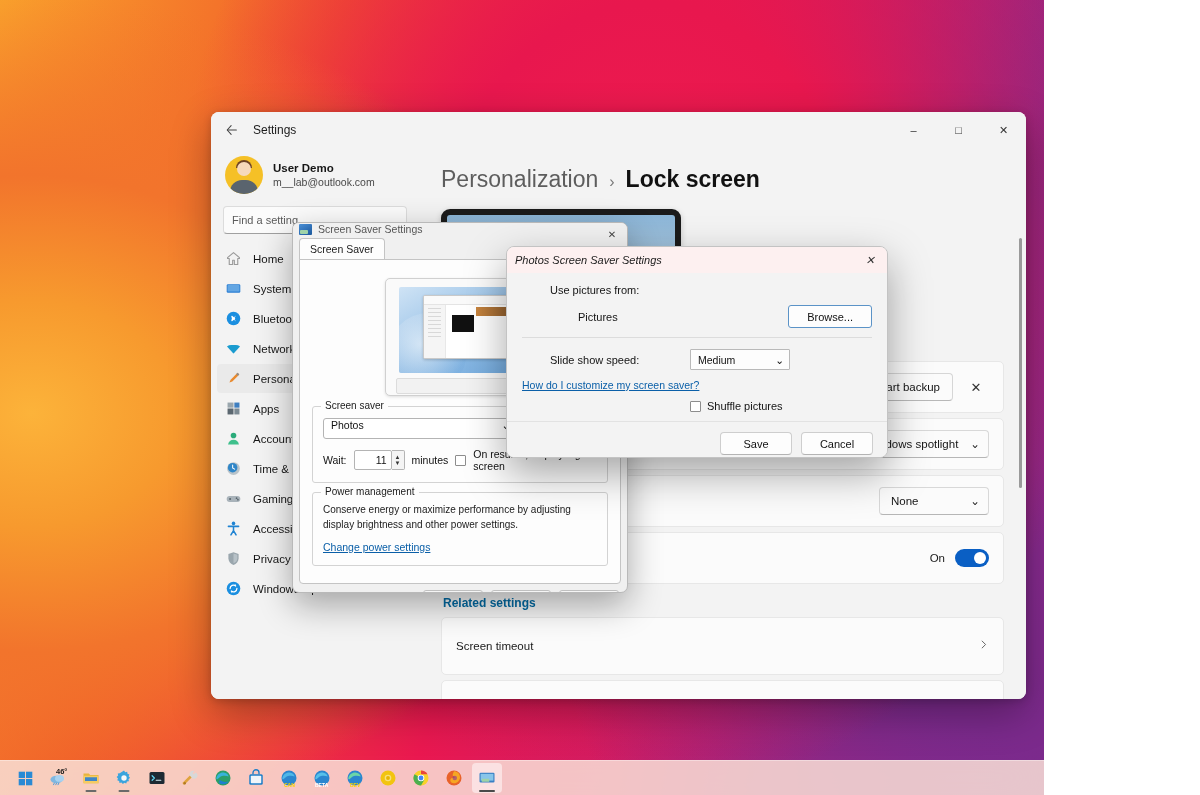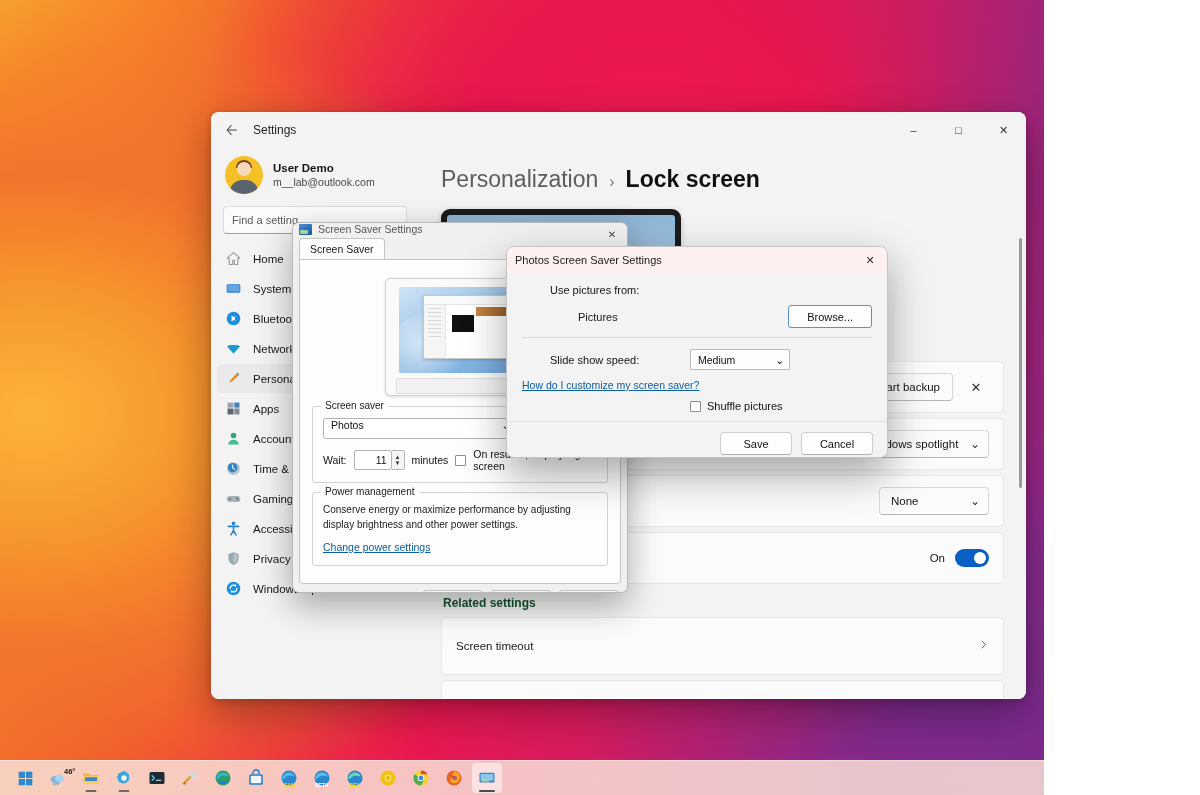--- a/index.html
+++ b/index.html
@@ -183,21 +183,21 @@
     border-radius: 4px; height: 28px; padding: 0 8px 0 11px;
     display: flex; align-items: center; gap: 12px;
     font-size: 11.5px; color: #161616; min-width: 110px; justify-content: space-between;
   }
   .toggle {
     width: 34px; height: 18px; border-radius: 10px; background: #0a5fc4;
     position: relative; flex: 0 0 34px;
   }
   .toggle .knob { position: absolute; right: 3px; top: 3px; width: 12px; height: 12px;
     border-radius: 50%; background: #fff; }
-  .sec-head { font-size: 12px; font-weight: bold; color: #14532d; margin: 12px 0 7px 2px; }
+  .sec-head { font-size: 12px; font-weight: bold; color: #0369a1; margin: 12px 0 7px 2px; }
   .chev { color: #555; font-size: 12px; }
 
   #scrollbar {
     position: absolute; right: 4px; top: 90px;
     width: 3px; height: 250px; border-radius: 2px; background: #9a9a9a;
   }
 
   
   #ss-dialog {
     position: absolute; left: 292px; top: 222px;
@@ -316,21 +316,21 @@
     width: 382px; height: 212px;
     background: #f3f3f3;
     border: 1px solid #c3c3c3;
     border-radius: 8px;
     box-shadow: 0 16px 42px rgba(0,0,0,0.35);
     overflow: hidden; display: flex; flex-direction: column;
   }
   #pd-title {
     height: 26px; background: #fdf0f0;
     display: flex; align-items: center; padding: 0 8px;
-    position: relative; flex: 0 0 26px;
+    position: relative; flex: 0 0 26px; font-style: italic;
   }
   #pd-title .t { font-size: 11px; color: #1b1b1b; }
   #pd-close { position: absolute; right: 0; top: 0; width: 34px; height: 26px;
     display: flex; align-items: center; justify-content: center; font-size: 11px; color: #333; }
   #pd-body { flex: 1; padding: 11px 15px 0 15px; }
   .pd-lbl { font-size: 11px; color: #141414; }
   .pd-line1 { display:flex; align-items:center; margin-bottom: 9px; }
   .pd-line2 { display:flex; align-items:center; justify-content: space-between; margin-bottom: 9px; }
   .pd-indent { margin-left: 28px; }
   .pd-browse {
@@ -738,21 +738,21 @@
           </svg>
       </div>
 
       <div class="tb-btn">
         <span style="position:relative;display:flex;align-items:center;">
           <svg viewBox="0 0 24 24" width="18" height="18">
               <ellipse cx="10" cy="14" rx="8" ry="5" fill="#7fb7e0"></ellipse>
               <ellipse cx="14" cy="12.5" rx="6" ry="4.5" fill="#a8d2f0"></ellipse>
               <path d="M7 19l-1 2M10 19l-1 2M13 19l-1 2" stroke="#4f9ad8" stroke-width="1.3" stroke-linecap="round"></path>
             </svg>
-          <span style="position:absolute;left:15px;top:-2px;font-size:7.5px;color:#1a1a1a;font-weight:bold;">46°</span>
+          <span style="position:absolute;left:7px;top:-2px;font-size:7.5px;color:#1a1a1a;font-weight:bold;">46°</span>
         </span>
       </div>
 
       <div class="tb-btn">
         <svg viewBox="0 0 24 24" width="18" height="18">
             <path d="M2 6h7l2 2h11v11H2z" fill="#e8b43c"></path>
             <path d="M2 9h20v10H2z" fill="#f5cc62"></path>
             <rect x="4" y="11" width="16" height="5" fill="#3f86c8"></rect>
           </svg>
         <div class="under"></div>

